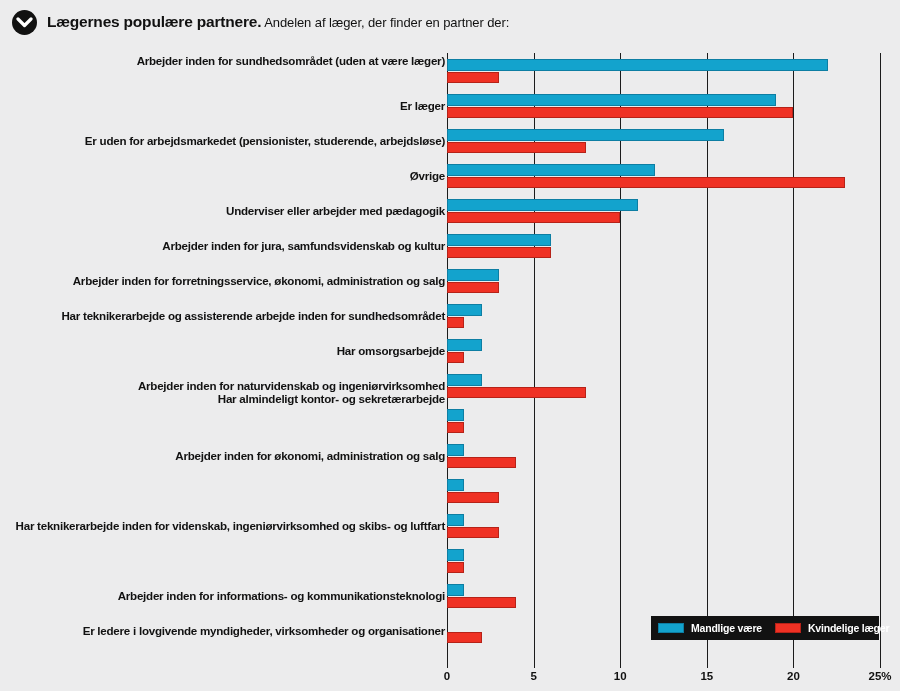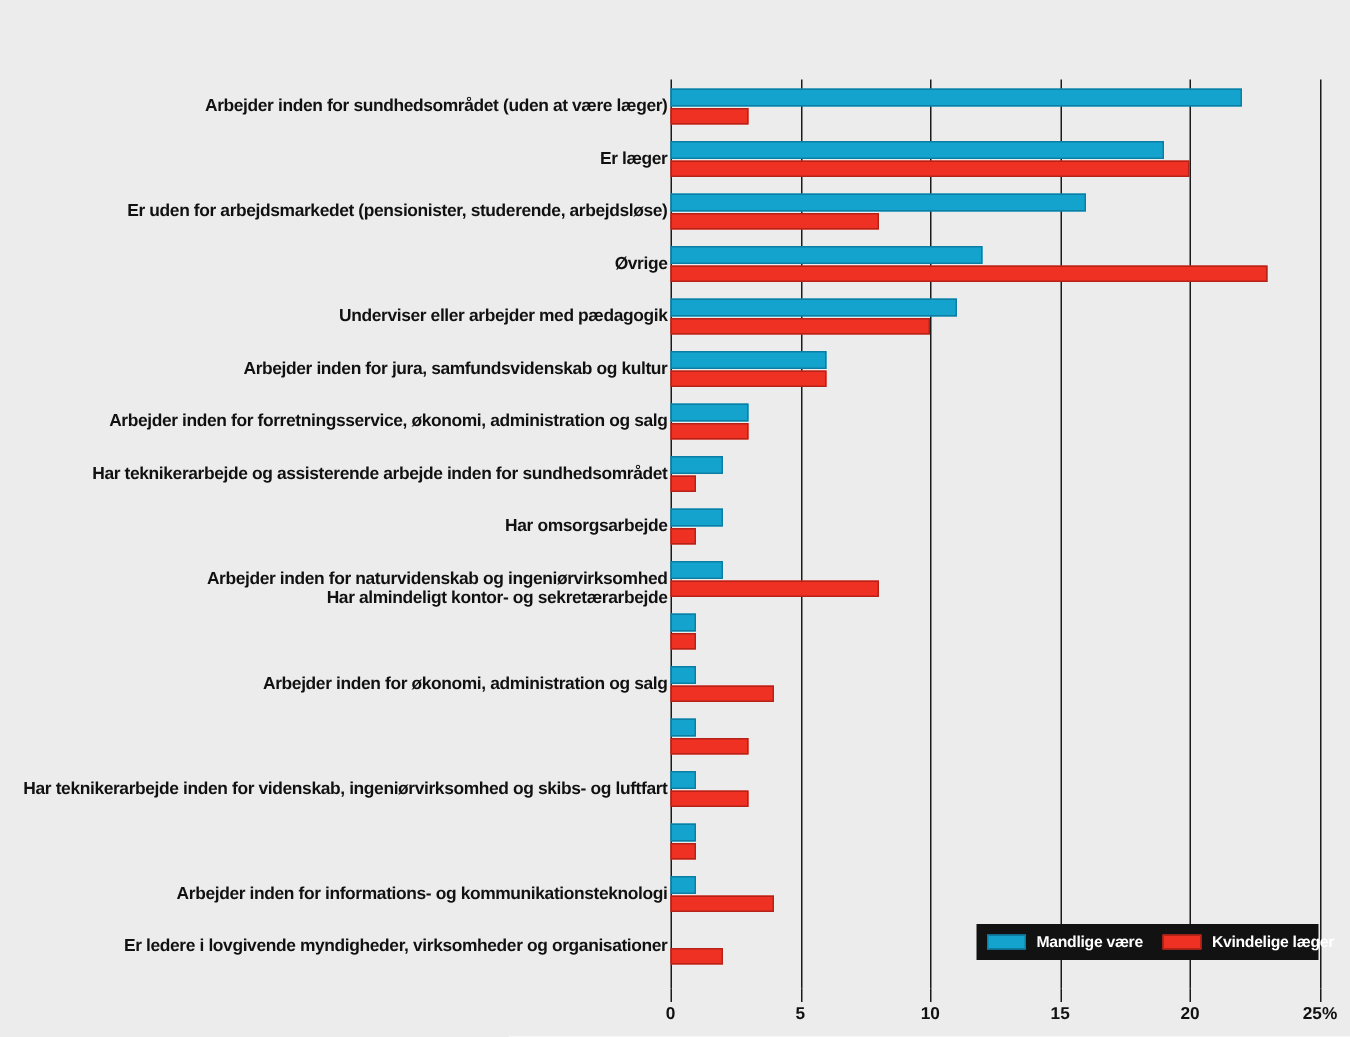--- a/index.html
+++ b/index.html
@@ -146,20 +146,30 @@
     margin-left: 7px;
     letter-spacing: -0.2px;
   }
   .legend-item + .legend-item { margin-left: 13px; }
 </style>
 </head>
 <body>
 
 <div id="page">
 
+  <div id="header">
+    <div id="bullet-icon">
+      <svg width="17" height="15" viewBox="0 0 17 15">
+        <path d="M2 4 L8.5 10.5 L15 4" stroke="#ffffff" stroke-width="3.2" fill="none" stroke-linecap="round" stroke-linejoin="round"></path>
+      </svg>
+    </div>
+    <div id="title-wrap">
+      <span id="title-main">Lægernes populære partnere.</span><span id="title-sub">Andelen af læger, der finder en partner der:</span>
+    </div>
+  </div>
 
   <div id="chart">
     <div id="plot">
         <div class="gridline axis0" style="left: 0px;"></div>
         <div class="gridline" style="left: 86.6px;"></div>
         <div class="gridline" style="left: 173.2px;"></div>
         <div class="gridline" style="left: 259.8px;"></div>
         <div class="gridline" style="left: 346.4px;"></div>
         <div class="gridline" style="left: 433px;"></div>
         <div class="bar male" style="top: 6px; width: 381.04px;"></div>
@@ -211,21 +221,21 @@
       <div class="tick-mark" style="left: 533.6px; top: 615px;"></div>
       <div class="tick-label" style="left: 533.6px; top: 626px;">5</div>
       <div class="tick-mark" style="left: 620.2px; top: 615px;"></div>
       <div class="tick-label" style="left: 620.2px; top: 626px;">10</div>
       <div class="tick-mark" style="left: 706.8px; top: 615px;"></div>
       <div class="tick-label" style="left: 706.8px; top: 626px;">15</div>
       <div class="tick-mark" style="left: 793.4px; top: 615px;"></div>
       <div class="tick-label" style="left: 793.4px; top: 626px;">20</div>
       <div class="tick-mark" style="left: 880px; top: 615px;"></div>
       <div class="tick-label" style="left: 880px; top: 626px;">25%</div>
-      <div class="row-label" style="top: 20px;">Arbejder inden for sundhedsområdet (uden at være læger)</div>
+      <div class="row-label" style="top: 10px;">Arbejder inden for sundhedsområdet (uden at være læger)</div>
       <div class="row-label" style="top: 55px;">Er læger</div>
       <div class="row-label" style="top: 90px;">Er uden for arbejdsmarkedet (pensionister, studerende, arbejdsløse)</div>
       <div class="row-label" style="top: 125px;">Øvrige</div>
       <div class="row-label" style="top: 160px;">Underviser eller arbejder med pædagogik</div>
       <div class="row-label" style="top: 195px;">Arbejder inden for jura, samfundsvidenskab og kultur</div>
       <div class="row-label" style="top: 230px;">Arbejder inden for forretningsservice, økonomi, administration og salg</div>
       <div class="row-label" style="top: 265px;">Har teknikerarbejde og assisterende arbejde inden for sundhedsområdet</div>
       <div class="row-label" style="top: 300px;">Har omsorgsarbejde</div>
       <div class="row-label" style="top: 335px;">Arbejder inden for naturvidenskab og ingeniørvirksomhed</div>
       <div class="row-label" style="top: 348px;">Har almindeligt kontor- og sekretærarbejde</div>

